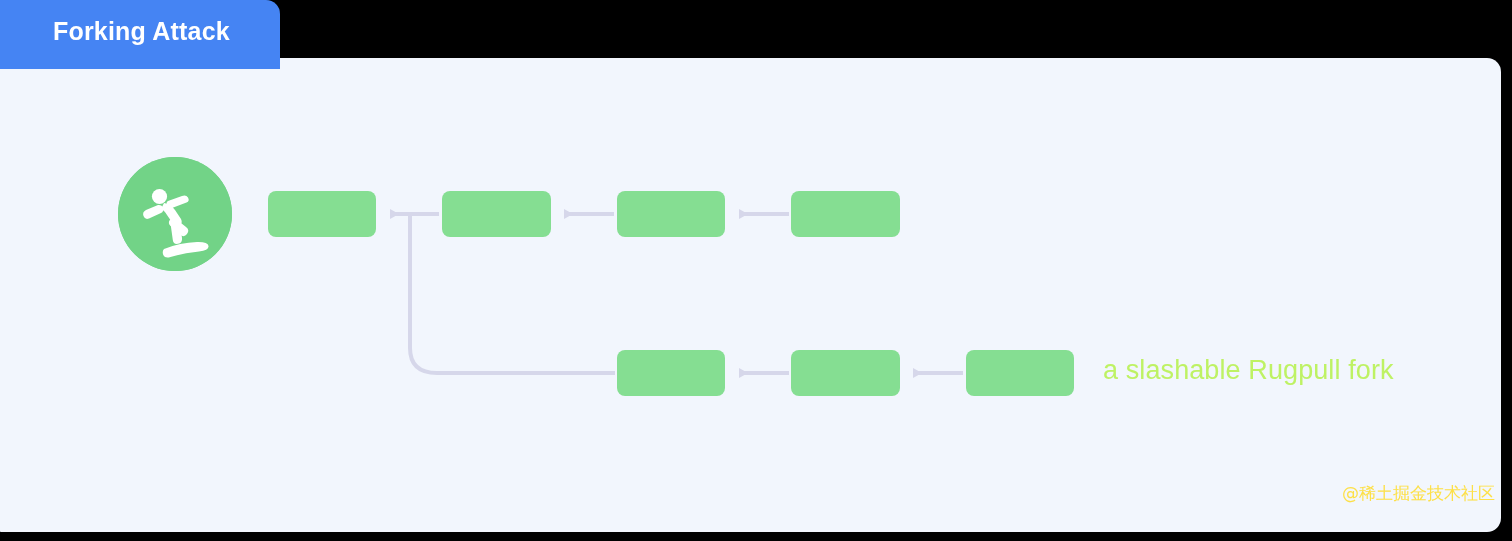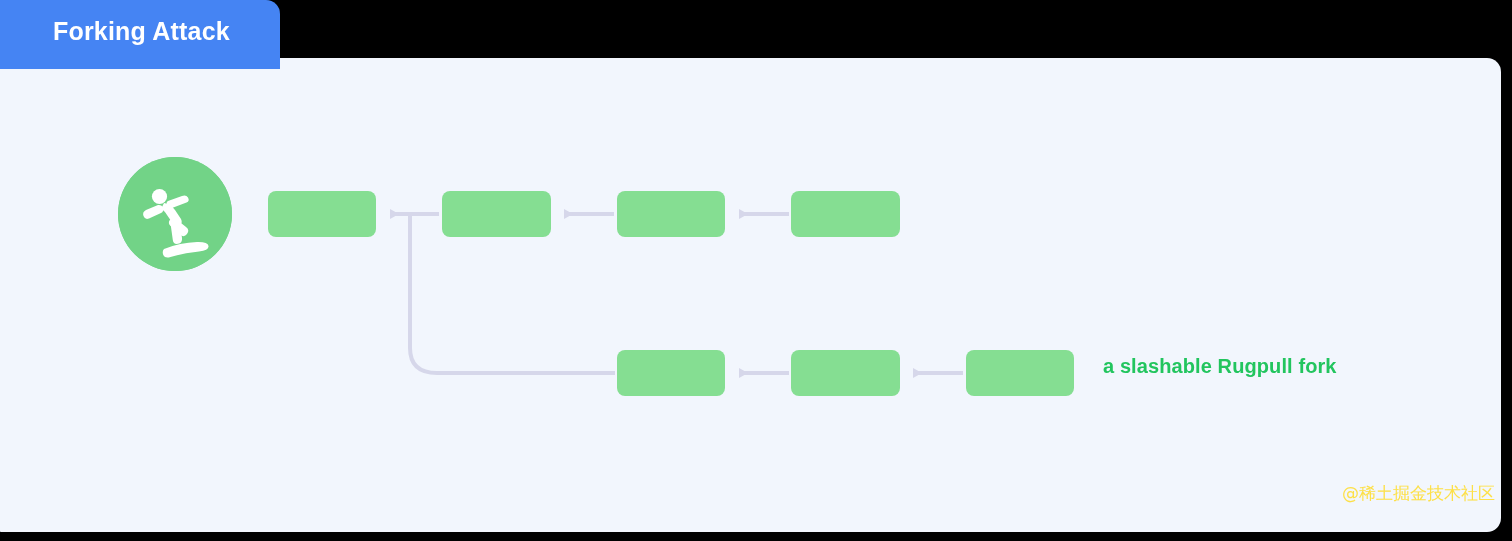--- a/index.html
+++ b/index.html
@@ -89,23 +89,23 @@
     height: 46px;
     background: #85de92;
     border-radius: 8px;
   }
 
   
   #fork-label {
     position: absolute;
     left: 1098px;
     top: 355px;
-    font-size: 20px;
-    color: #22c55e;
-    font-weight: 700;
+    font-size: 27px;
+    color: #bef264;
+    font-weight: 400;
     letter-spacing: 0.1px;
     white-space: nowrap;
   }
 
   
   #watermark {
     position: absolute;
     right: 22px;
     bottom: 12px;
     font-size: 17px;

